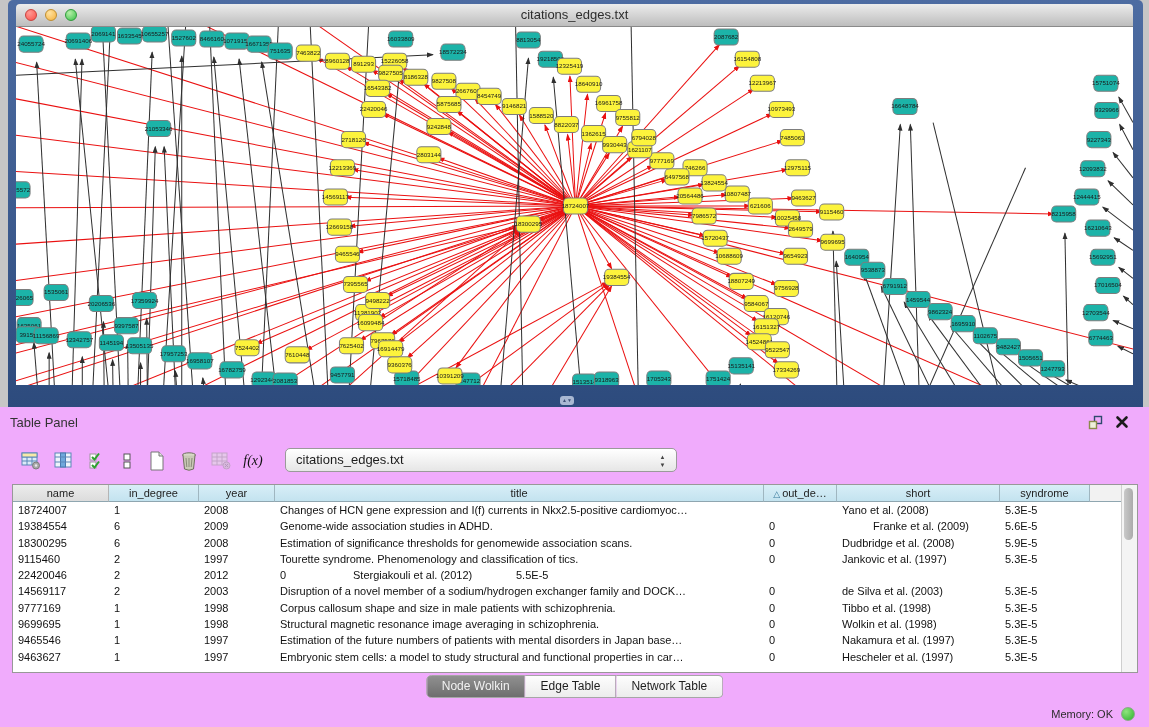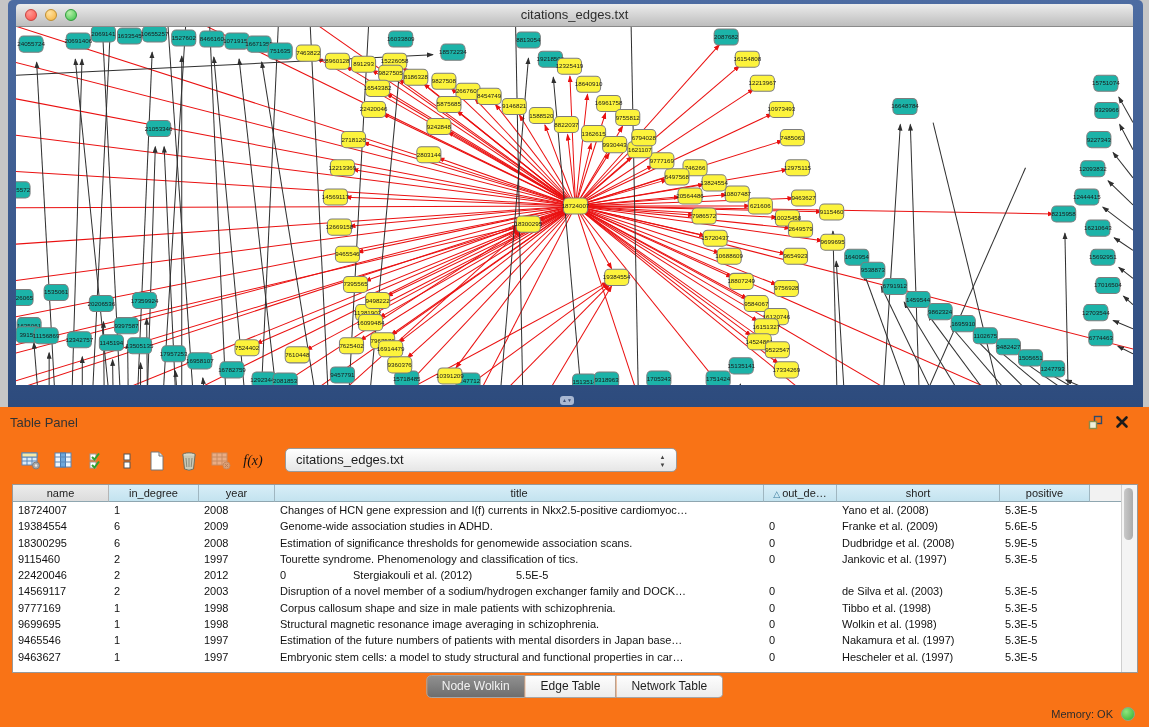--- a/index.html
+++ b/index.html
@@ -18,21 +18,21 @@
   #btn-min{left:29px;background:radial-gradient(circle at 35% 30%,#ffe2a0,#f5b13c);border:1px solid #c08e2f;}
   #btn-zoom{left:49px;background:radial-gradient(circle at 35% 30%,#b7efa8,#38c148);border:1px solid #2f9b3a;}
   #window-title{position:absolute;left:0;right:0;top:0;height:22px;line-height:22px;
      text-align:center;font-size:13px;color:#2d2d2d;}
   #graph-canvas{position:absolute;left:8px;top:27px;width:1117px;height:358px;
      background:#fff;overflow:hidden;}
   #graph-svg{display:block;width:1117px;height:358px;}
   #divider-handle{position:absolute;left:560px;top:396px;width:14px;height:9px;border-radius:3px;
      background:#a9b8d2;color:#41537a;font-size:5px;line-height:9px;text-align:center;}
   
-  #table-panel{position:absolute;left:0;top:407px;width:1149px;height:320px;background:#f97316;}
+  #table-panel{position:absolute;left:0;top:407px;width:1149px;height:320px;background:#f0abfc;}
   #panel-header{position:absolute;left:0;top:0;width:100%;height:31px;}
   #panel-title{position:absolute;left:10px;top:0;height:31px;line-height:31px;font-size:13px;color:#333;}
   #float-icon{position:absolute;right:46px;top:8px;width:16px;height:15px;}
   #close-icon{position:absolute;right:20px;top:8px;width:14px;height:14px;}
   
   #toolbar{position:absolute;left:12px;top:36px;width:1126px;height:38px;}
   .tool-btn{position:absolute;top:4px;width:26px;height:28px;display:flex;align-items:center;
      justify-content:center;border-radius:4px;}
   .fx{font-family:"Liberation Serif",serif;font-style:italic;font-size:14px;color:#111;}
   #combo{position:absolute;left:273px;top:5px;width:392px;height:24px;box-sizing:border-box;
@@ -883,40 +883,40 @@
   </div>
 
   <div id="data-table">
     <div id="thead">
         <div class="th gray" style="width: 96px;"><span>name</span></div>
         <div class="th" style="width: 90px;"><span>in_degree</span></div>
         <div class="th" style="width: 76px;"><span>year</span></div>
         <div class="th" style="width: 489px;"><span>title</span></div>
         <div class="th" style="width: 73px;"><span class="sort">△</span><span>out_de…</span></div>
         <div class="th" style="width: 163px;"><span>short</span></div>
-        <div class="th" style="width: 90px;"><span>positive</span></div>
+        <div class="th" style="width: 90px;"><span>syndrome</span></div>
         <div class="th stub" style="flex: 1 1 0%;"></div>
       </div>
     <div id="tbody">
         <div class="tr">
           <div class="td" style="width: 96px;">18724007</div>
           <div class="td" style="width: 90px;">1</div>
           <div class="td" style="width: 76px;">2008</div>
           <div class="td" style="width: 489px;">Changes of HCN gene expression and I(f) currents in Nkx2.5-positive cardiomyoc…</div>
           <div class="td" style="width: 73px; margin-top: 32px;">49</div>
           <div class="td" style="width: 163px;">Yano et al. (2008)</div>
           <div class="td" style="width: 90px;">5.3E-5</div>
         </div>
         <div class="tr">
           <div class="td" style="width: 96px;">19384554</div>
           <div class="td" style="width: 90px;">6</div>
           <div class="td" style="width: 76px;">2009</div>
           <div class="td" style="width: 489px;">Genome-wide association studies in ADHD.</div>
           <div class="td" style="width: 73px;">0</div>
-          <div class="td" style="width: 163px;">Franke et al. (2009)</div>
+          <div class="td" style="width: 163px; text-align: center;">Franke et al. (2009)</div>
           <div class="td" style="width: 90px;">5.6E-5</div>
         </div>
         <div class="tr">
           <div class="td" style="width: 96px;">18300295</div>
           <div class="td" style="width: 90px;">6</div>
           <div class="td" style="width: 76px;">2008</div>
           <div class="td" style="width: 489px;">Estimation of significance thresholds for genomewide association scans.</div>
           <div class="td" style="width: 73px;">0</div>
           <div class="td" style="width: 163px;">Dudbridge et al. (2008)</div>
           <div class="td" style="width: 90px;">5.9E-5</div>

